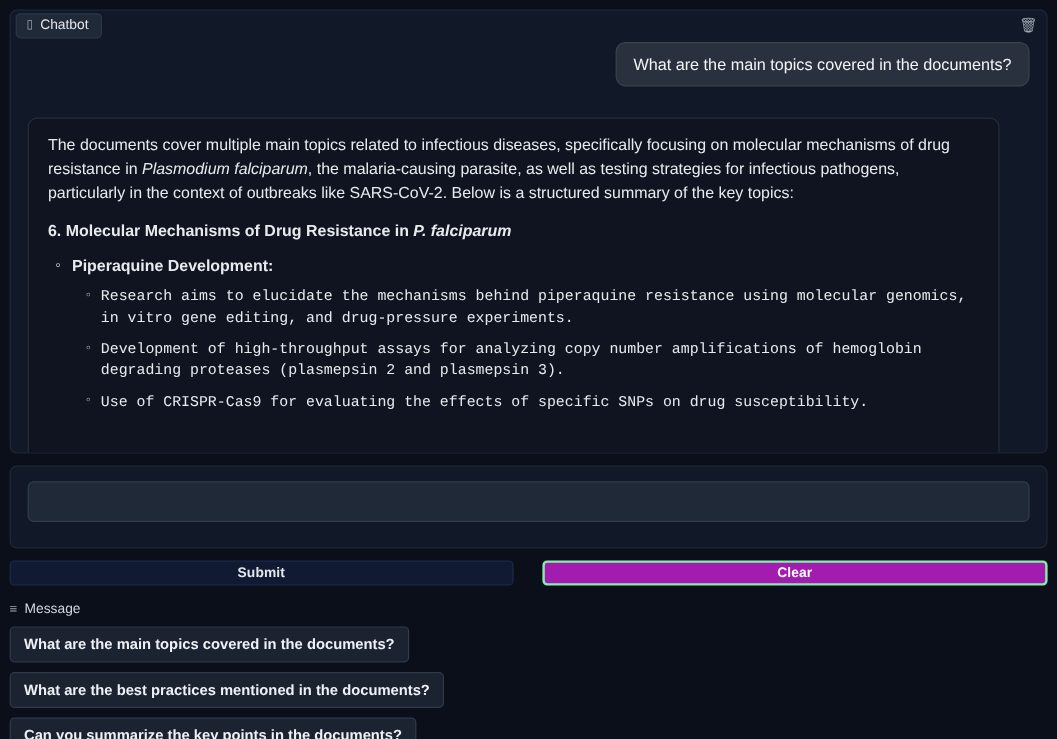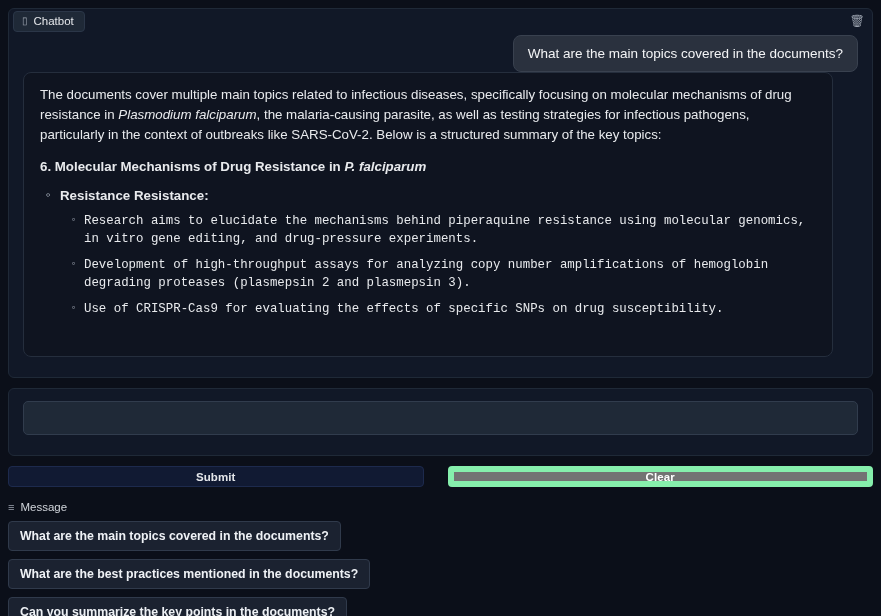--- a/index.html
+++ b/index.html
@@ -84,20 +84,21 @@
     background: #2a313e;
     border: 1px solid #39414f;
     border-radius: 8px;
     padding: 10px 14px;
     font-size: 13.5px;
     color: #f3f4f6;
     max-width: 520px;
   }
 
   .bot-row {
+    margin-top: 26px;
   }
   .bot-bubble {
     background: #0f1420;
     border: 1px solid #252e3d;
     border-radius: 8px;
     padding: 12px 16px 14px 16px;
     font-size: 13.3px;
     line-height: 1.52;
     color: #e8eaed;
     width: 810px;
@@ -193,22 +194,22 @@
     font-size: 11.5px;
     font-weight: bold;
     letter-spacing: 0.1px;
   }
   .btn-submit {
     background: #111a33;
     border: 1px solid #1d2a4d;
     color: #e5e7eb;
   }
   .btn-clear {
-    background: #737373;
-    border: 6px solid #86efac;
+    background: #a21caf;
+    border: 2px solid #86efac;
     color: #ffffff;
   }
 
   
   .examples-head {
     display: flex;
     align-items: center;
     gap: 6px;
     margin-top: 14px;
     font-size: 11.5px;
@@ -256,21 +257,21 @@
 
       <div class="bot-row">
         <div class="bot-bubble">
 
           <p><span>The documents cover multiple main topics related to infectious diseases, specifically focusing on molecular mechanisms of drug resistance in </span><span class="ital">Plasmodium falciparum</span><span>, the malaria-causing parasite, as well as testing strategies for infectious pathogens, particularly in the context of outbreaks like SARS-CoV-2. Below is a structured summary of the key topics:</span></p>
 
           <p class="tight"><span class="bold">6. Molecular Mechanisms of Drug Resistance in </span><span class="bold ital">P. falciparum</span></p>
 
           <ul class="lvl1">
             <li>
-              <span>Resistance Resistance:</span>
+              <span>Piperaquine Development:</span>
               <ul class="lvl2">
                 <li>Research aims to elucidate the mechanisms behind piperaquine resistance using molecular genomics, in vitro gene editing, and drug-pressure experiments.</li>
                 <li>Development of high-throughput assays for analyzing copy number amplifications of hemoglobin degrading proteases (plasmepsin 2 and plasmepsin 3).</li>
                 <li>Use of CRISPR-Cas9 for evaluating the effects of specific SNPs on drug susceptibility.</li>
               </ul>
             </li>
           </ul>
 
         </div>
       </div>

